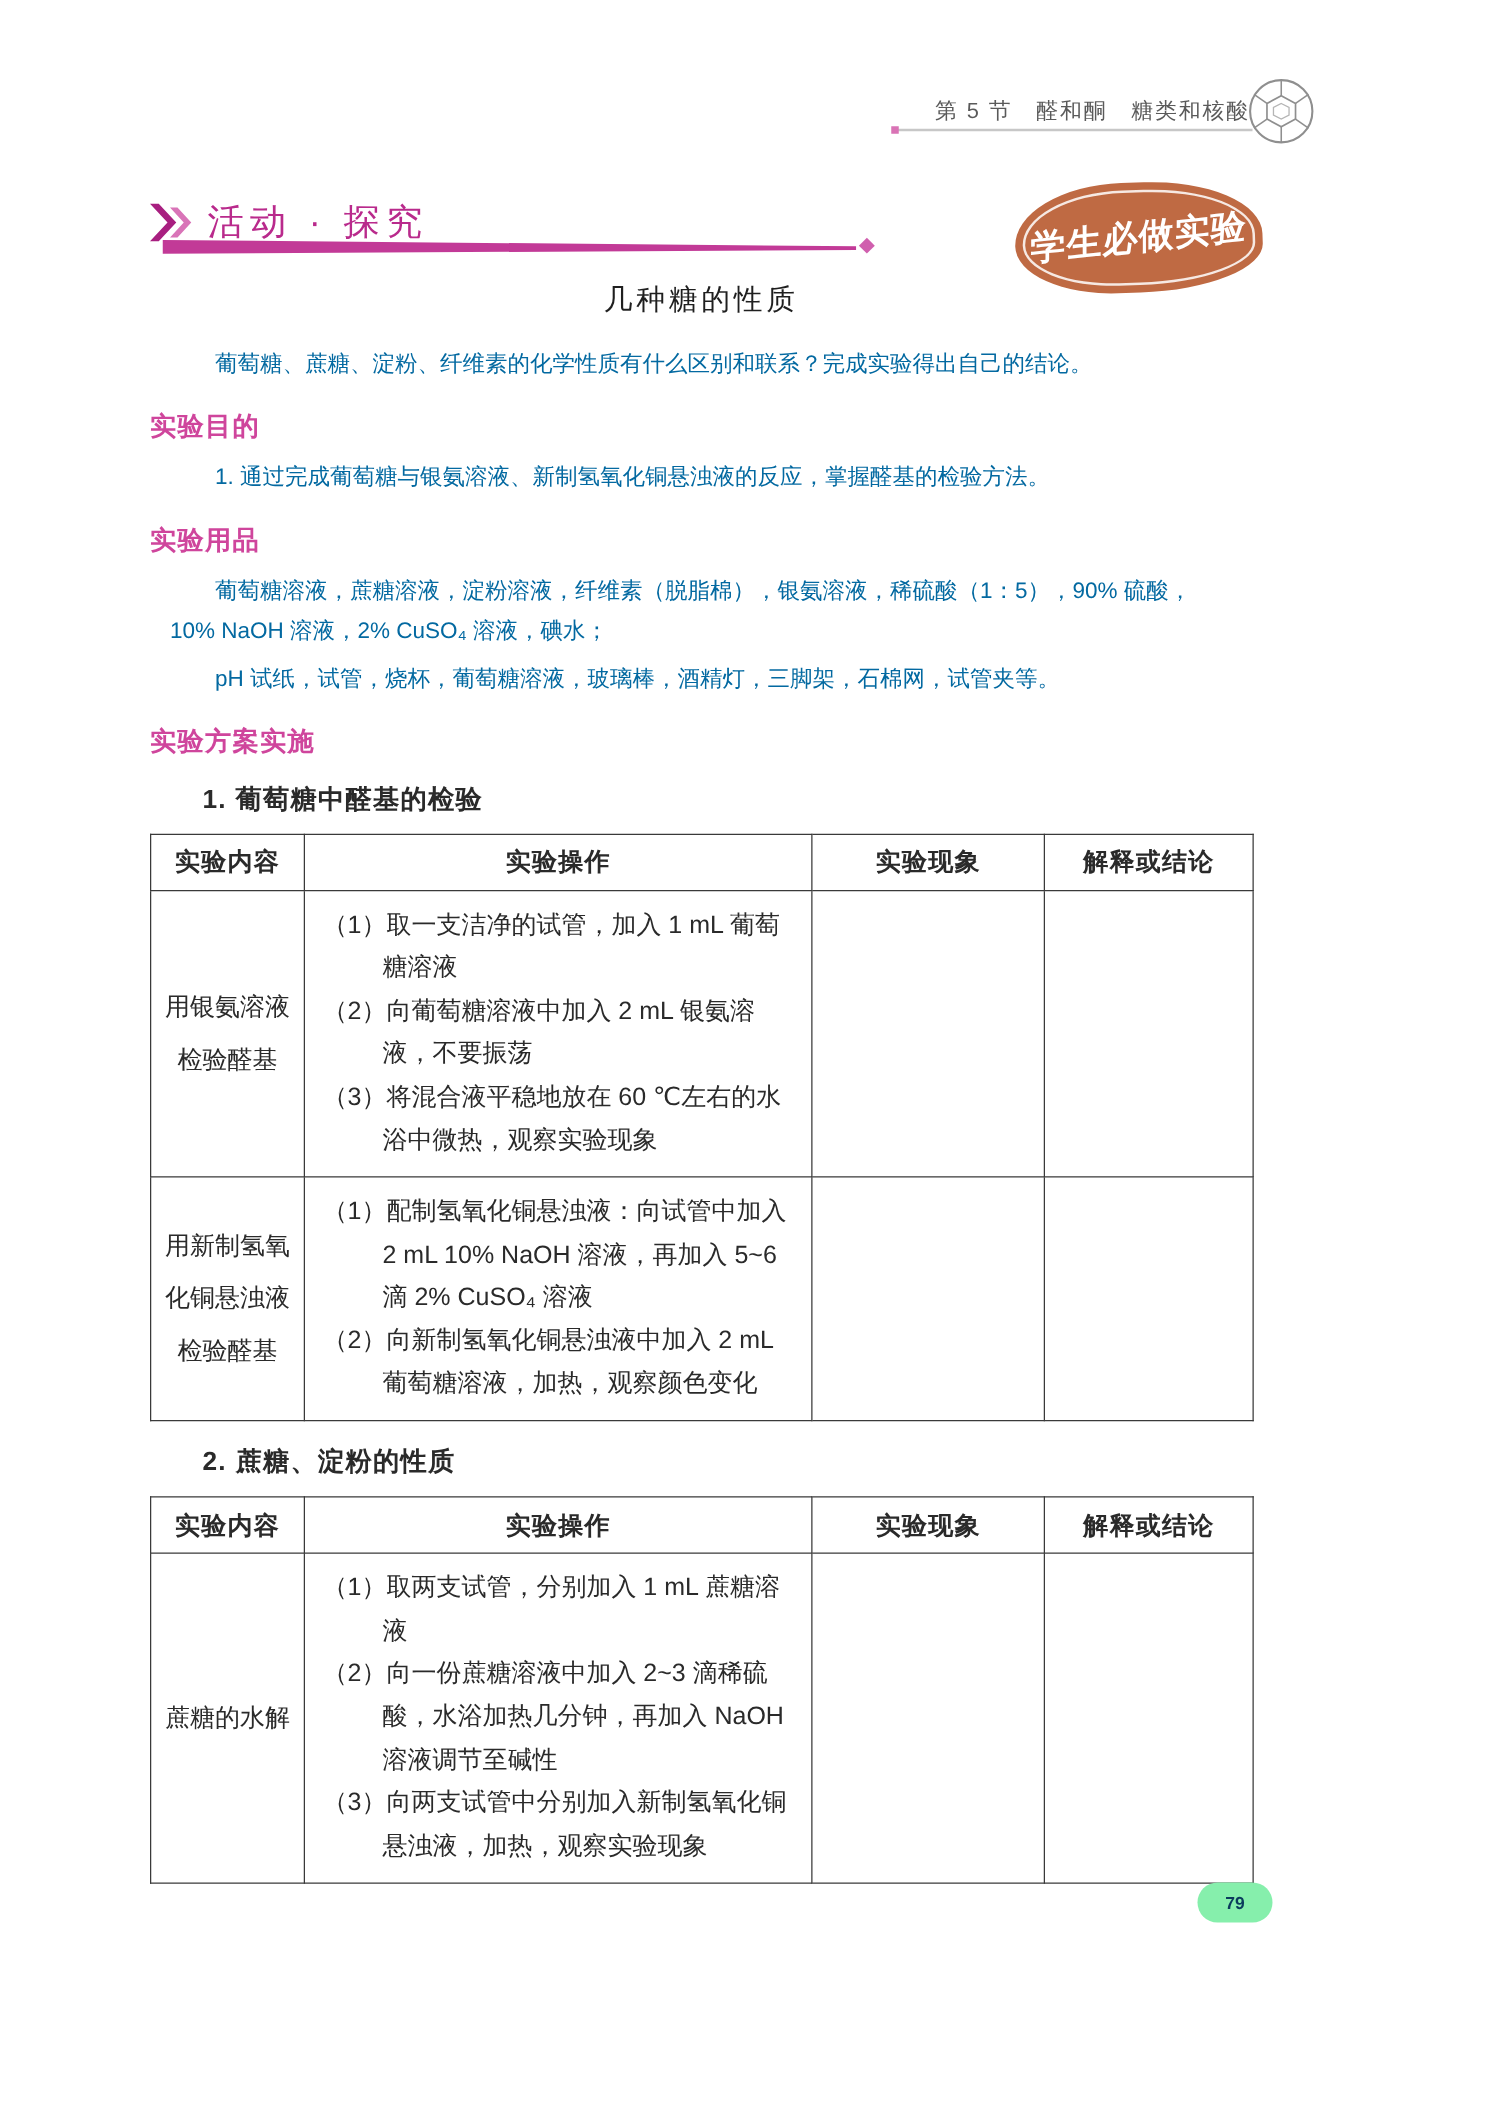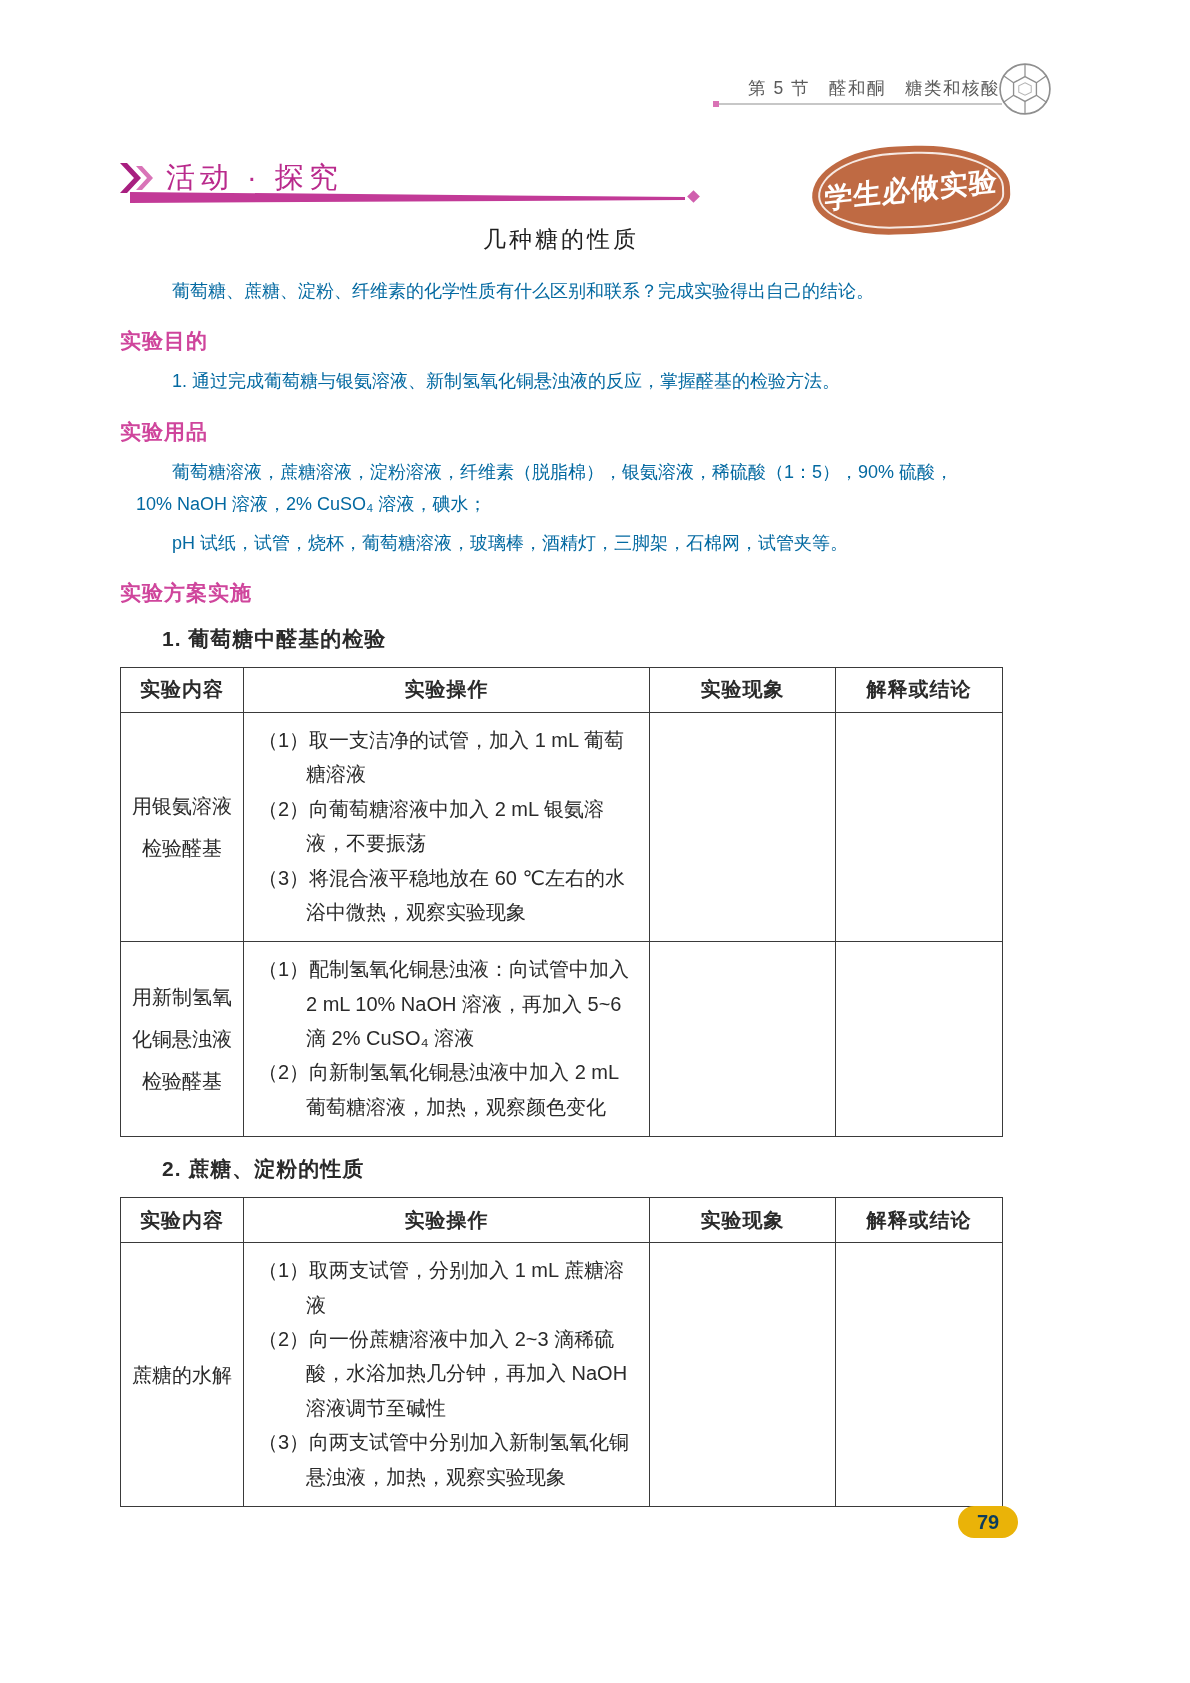--- a/index.html
+++ b/index.html
@@ -191,26 +191,26 @@
     line-height: 1.72;
   }
 
   
   .page-badge {
     position: absolute;
     left: 958px;
     top: 1506px;
     width: 60px;
     height: 32px;
-    background: #eab308;
+    background: #86efac;
     border-radius: 16px;
     display: flex;
     align-items: center;
     justify-content: center;
-    font-size: 20px;
+    font-size: 14px;
     font-weight: bold;
     color: #0b3c5d;
   }
 </style>
 </head>
 <body>
 
 <div class="page">
 
   <div class="chapter-title">第 5 节　醛和酮　糖类和核酸</div>

